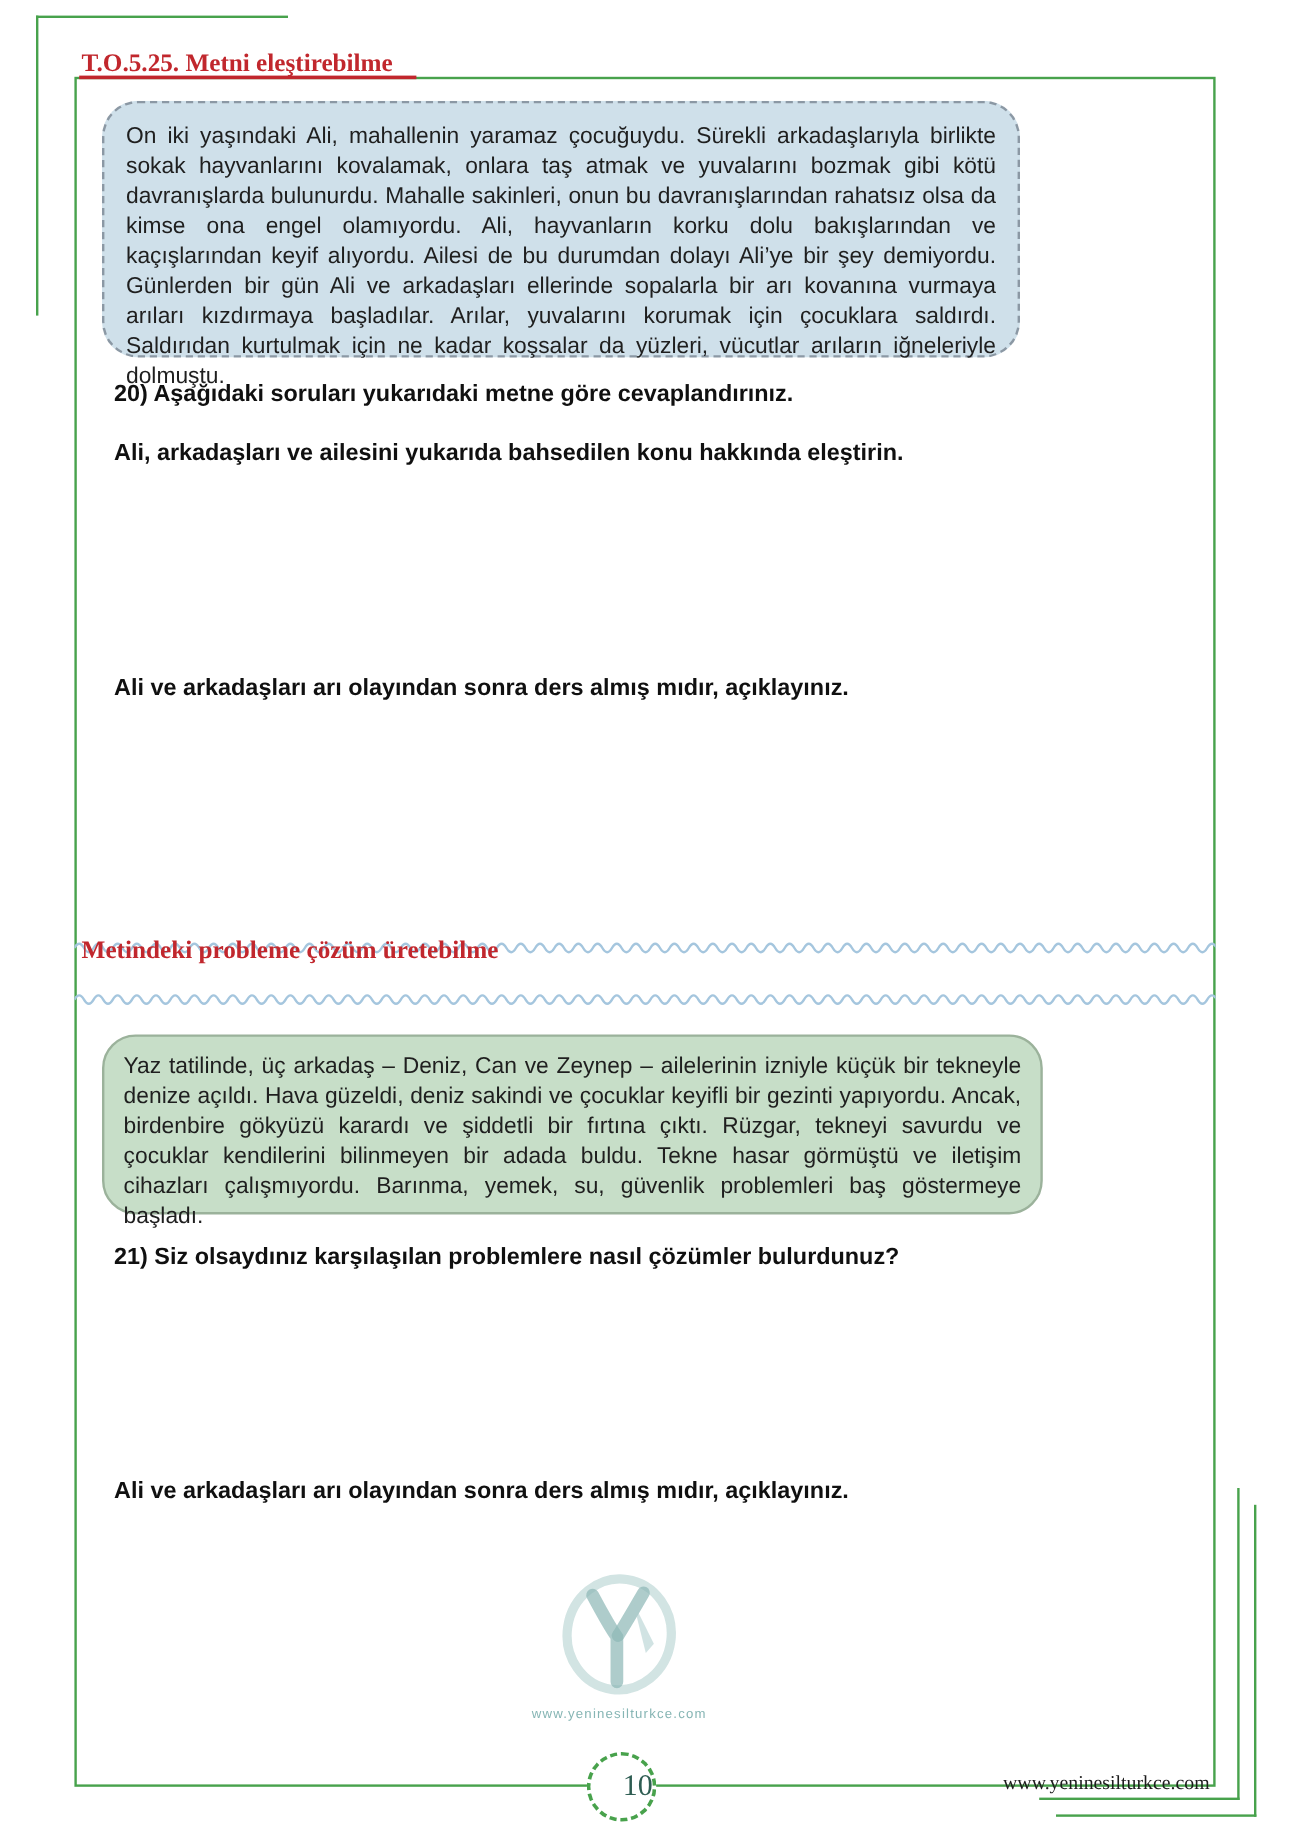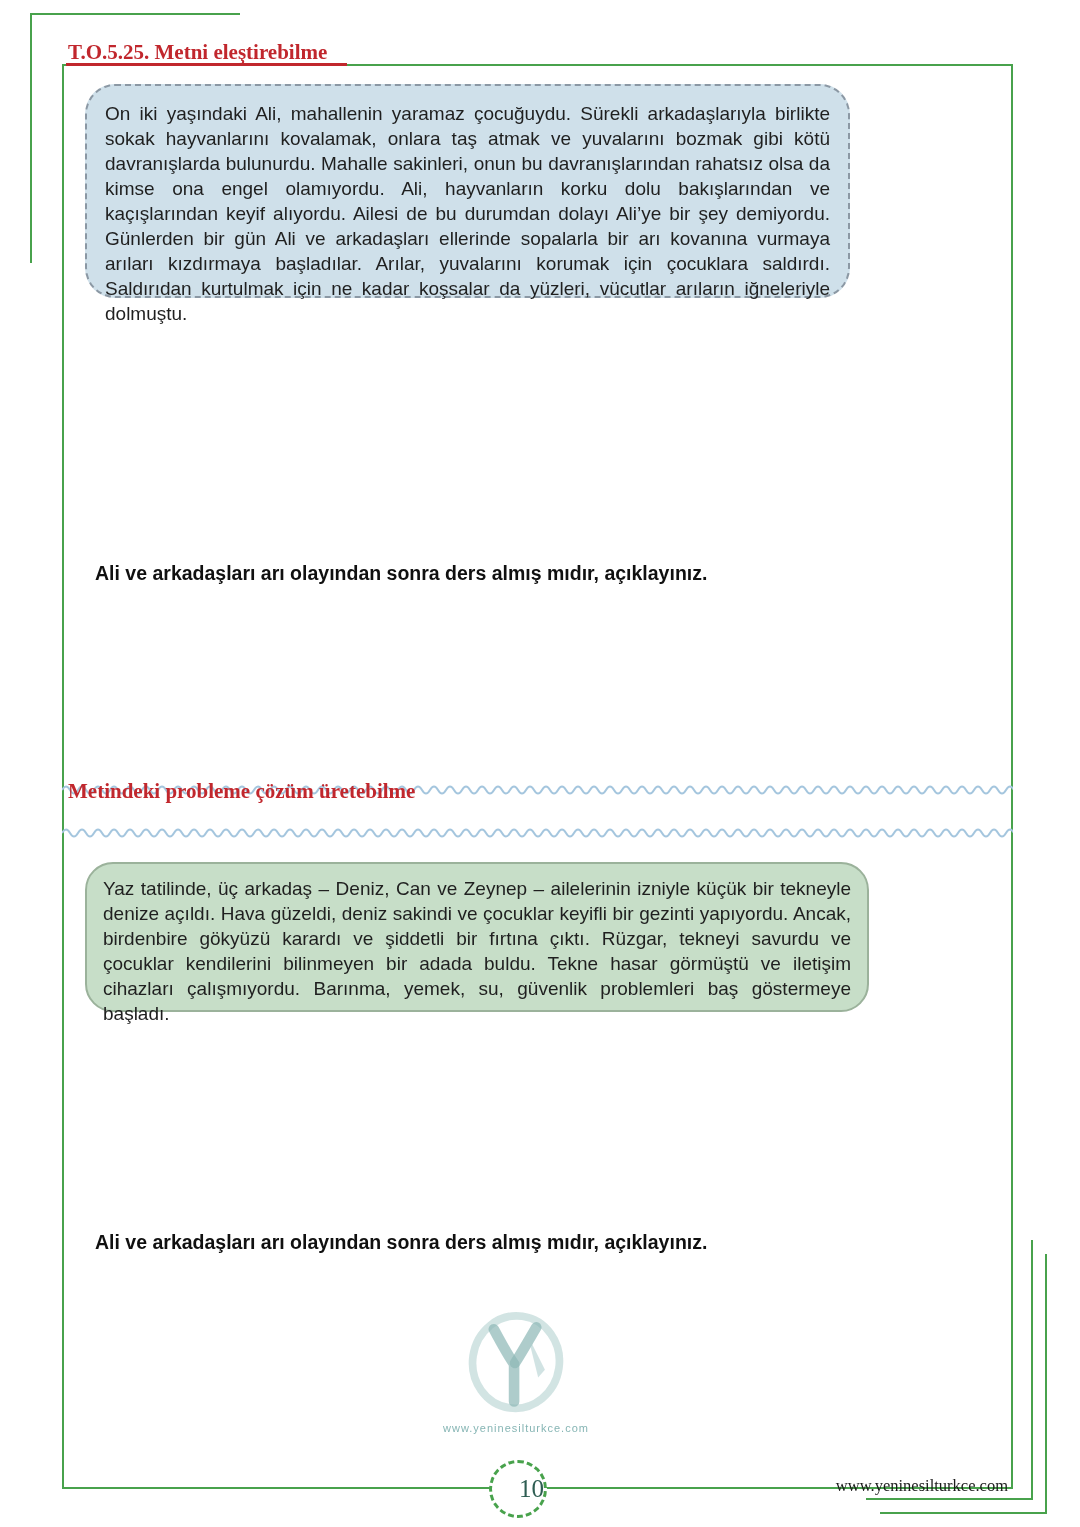--- a/index.html
+++ b/index.html
@@ -145,38 +145,41 @@
 
   <div class="frame"></div>
 
   <div class="sec-title" style="left:68px;top:40px">T.O.5.25. Metni eleştirebilme</div>
   <div class="title-underline"></div>
 
   <div class="passage-blue">
     <span>On iki yaşındaki Ali, mahallenin yaramaz çocuğuydu. Sürekli arkadaşlarıyla birlikte sokak hayvanlarını kovalamak, onlara taş atmak ve yuvalarını bozmak gibi kötü davranışlarda bulunurdu. Mahalle sakinleri, onun bu davranışlarından rahatsız olsa da kimse ona engel olamıyordu. Ali, hayvanların korku dolu bakışlarından ve kaçışlarından keyif alıyordu. Ailesi de bu durumdan dolayı Ali’ye bir şey demiyordu. Günlerden bir gün Ali ve arkadaşları ellerinde sopalarla bir arı kovanına vurmaya arıları kızdırmaya başladılar. Arılar, yuvalarını korumak için çocuklara saldırdı. Saldırıdan kurtulmak için ne kadar koşsalar da yüzleri, vücutlar arıların iğneleriyle dolmuştu.</span>
   </div>
 
+  <div class="q" style="top:317px">20) Aşağıdaki soruları yukarıdaki metne göre cevaplandırınız.</div>
+  <div class="q" style="top:366px">Ali, arkadaşları ve ailesini yukarıda bahsedilen konu hakkında eleştirin.</div>
   <div class="q" style="top:562px">Ali ve arkadaşları arı olayından sonra ders almış mıdır, açıklayınız.</div>
 
   <div class="wave" style="top:784px">
     <svg width="951" height="12" viewBox="0 0 951 12">
         <path d="M0 6 q4 -7 8 0 q4 7 8 0 q4 -7 8 0 q4 7 8 0 q4 -7 8 0 q4 7 8 0 q4 -7 8 0 q4 7 8 0 q4 -7 8 0 q4 7 8 0 q4 -7 8 0 q4 7 8 0 q4 -7 8 0 q4 7 8 0 q4 -7 8 0 q4 7 8 0 q4 -7 8 0 q4 7 8 0 q4 -7 8 0 q4 7 8 0 q4 -7 8 0 q4 7 8 0 q4 -7 8 0 q4 7 8 0 q4 -7 8 0 q4 7 8 0 q4 -7 8 0 q4 7 8 0 q4 -7 8 0 q4 7 8 0 q4 -7 8 0 q4 7 8 0 q4 -7 8 0 q4 7 8 0 q4 -7 8 0 q4 7 8 0 q4 -7 8 0 q4 7 8 0 q4 -7 8 0 q4 7 8 0 q4 -7 8 0 q4 7 8 0 q4 -7 8 0 q4 7 8 0 q4 -7 8 0 q4 7 8 0 q4 -7 8 0 q4 7 8 0 q4 -7 8 0 q4 7 8 0 q4 -7 8 0 q4 7 8 0 q4 -7 8 0 q4 7 8 0 q4 -7 8 0 q4 7 8 0 q4 -7 8 0 q4 7 8 0 q4 -7 8 0 q4 7 8 0 q4 -7 8 0 q4 7 8 0 q4 -7 8 0 q4 7 8 0 q4 -7 8 0 q4 7 8 0 q4 -7 8 0 q4 7 8 0 q4 -7 8 0 q4 7 8 0 q4 -7 8 0 q4 7 8 0 q4 -7 8 0 q4 7 8 0 q4 -7 8 0 q4 7 8 0 q4 -7 8 0 q4 7 8 0 q4 -7 8 0 q4 7 8 0 q4 -7 8 0 q4 7 8 0 q4 -7 8 0 q4 7 8 0 q4 -7 8 0 q4 7 8 0 q4 -7 8 0 q4 7 8 0 q4 -7 8 0 q4 7 8 0 q4 -7 8 0 q4 7 8 0 q4 -7 8 0 q4 7 8 0 q4 -7 8 0 q4 7 8 0 q4 -7 8 0 q4 7 8 0 q4 -7 8 0 q4 7 8 0 q4 -7 8 0 q4 7 8 0 q4 -7 8 0 q4 7 8 0 q4 -7 8 0 q4 7 8 0 q4 -7 8 0 q4 7 8 0 q4 -7 8 0 q4 7 8 0 q4 -7 8 0 q4 7 8 0 q4 -7 8 0 q4 7 8 0 q4 -7 8 0 q4 7 8 0 q4 -7 8 0 q4 7 8 0 q4 -7 8 0 q4 7 8 0"></path>
       </svg>
   </div>
   <div class="sec-title" style="left:68px;top:779px">Metindeki probleme çözüm üretebilme</div>
   <div class="wave" style="top:827px">
     <svg width="951" height="12" viewBox="0 0 951 12">
         <path d="M0 6 q4 -7 8 0 q4 7 8 0 q4 -7 8 0 q4 7 8 0 q4 -7 8 0 q4 7 8 0 q4 -7 8 0 q4 7 8 0 q4 -7 8 0 q4 7 8 0 q4 -7 8 0 q4 7 8 0 q4 -7 8 0 q4 7 8 0 q4 -7 8 0 q4 7 8 0 q4 -7 8 0 q4 7 8 0 q4 -7 8 0 q4 7 8 0 q4 -7 8 0 q4 7 8 0 q4 -7 8 0 q4 7 8 0 q4 -7 8 0 q4 7 8 0 q4 -7 8 0 q4 7 8 0 q4 -7 8 0 q4 7 8 0 q4 -7 8 0 q4 7 8 0 q4 -7 8 0 q4 7 8 0 q4 -7 8 0 q4 7 8 0 q4 -7 8 0 q4 7 8 0 q4 -7 8 0 q4 7 8 0 q4 -7 8 0 q4 7 8 0 q4 -7 8 0 q4 7 8 0 q4 -7 8 0 q4 7 8 0 q4 -7 8 0 q4 7 8 0 q4 -7 8 0 q4 7 8 0 q4 -7 8 0 q4 7 8 0 q4 -7 8 0 q4 7 8 0 q4 -7 8 0 q4 7 8 0 q4 -7 8 0 q4 7 8 0 q4 -7 8 0 q4 7 8 0 q4 -7 8 0 q4 7 8 0 q4 -7 8 0 q4 7 8 0 q4 -7 8 0 q4 7 8 0 q4 -7 8 0 q4 7 8 0 q4 -7 8 0 q4 7 8 0 q4 -7 8 0 q4 7 8 0 q4 -7 8 0 q4 7 8 0 q4 -7 8 0 q4 7 8 0 q4 -7 8 0 q4 7 8 0 q4 -7 8 0 q4 7 8 0 q4 -7 8 0 q4 7 8 0 q4 -7 8 0 q4 7 8 0 q4 -7 8 0 q4 7 8 0 q4 -7 8 0 q4 7 8 0 q4 -7 8 0 q4 7 8 0 q4 -7 8 0 q4 7 8 0 q4 -7 8 0 q4 7 8 0 q4 -7 8 0 q4 7 8 0 q4 -7 8 0 q4 7 8 0 q4 -7 8 0 q4 7 8 0 q4 -7 8 0 q4 7 8 0 q4 -7 8 0 q4 7 8 0 q4 -7 8 0 q4 7 8 0 q4 -7 8 0 q4 7 8 0 q4 -7 8 0 q4 7 8 0 q4 -7 8 0 q4 7 8 0 q4 -7 8 0 q4 7 8 0 q4 -7 8 0 q4 7 8 0 q4 -7 8 0 q4 7 8 0 q4 -7 8 0 q4 7 8 0"></path>
       </svg>
   </div>
 
   <div class="passage-green">
     <span>Yaz tatilinde, üç arkadaş – Deniz, Can ve Zeynep – ailelerinin izniyle küçük bir tekneyle denize açıldı. Hava güzeldi, deniz sakindi ve çocuklar keyifli bir gezinti yapıyordu. Ancak, birdenbire gökyüzü karardı ve şiddetli bir fırtına çıktı. Rüzgar, tekneyi savurdu ve çocuklar kendilerini bilinmeyen bir adada buldu. Tekne hasar görmüştü ve iletişim cihazları çalışmıyordu.  Barınma, yemek, su, güvenlik problemleri baş göstermeye başladı.</span>
   </div>
 
+  <div class="q" style="top:1036px">21) Siz olsaydınız karşılaşılan problemlere nasıl çözümler bulurdunuz?</div>
   <div class="q" style="top:1231px">Ali ve arkadaşları arı olayından sonra ders almış mıdır, açıklayınız.</div>
 
   <div class="logo-wrap">
     <svg class="logo-svg" viewBox="0 0 120 110">
       <ellipse cx="60" cy="54" rx="45" ry="48" fill="none" stroke="#8ab7b6" stroke-width="8" opacity="0.45" transform="rotate(8 60 54)"></ellipse>
       <path d="M37 20 Q52 48 58 56 L58 95" fill="none" stroke="#79aba9" stroke-width="11" stroke-linecap="round" opacity="0.7"></path>
       <path d="M81 18 Q66 44 59 55" fill="none" stroke="#79aba9" stroke-width="11" stroke-linecap="round" opacity="0.7"></path>
       <path d="M72 26 L90 62 L83 70 Z" fill="#9cc3c2" opacity="0.55"></path>
     </svg>
     <div class="logo-caption">www.yeninesilturkce.com</div>

